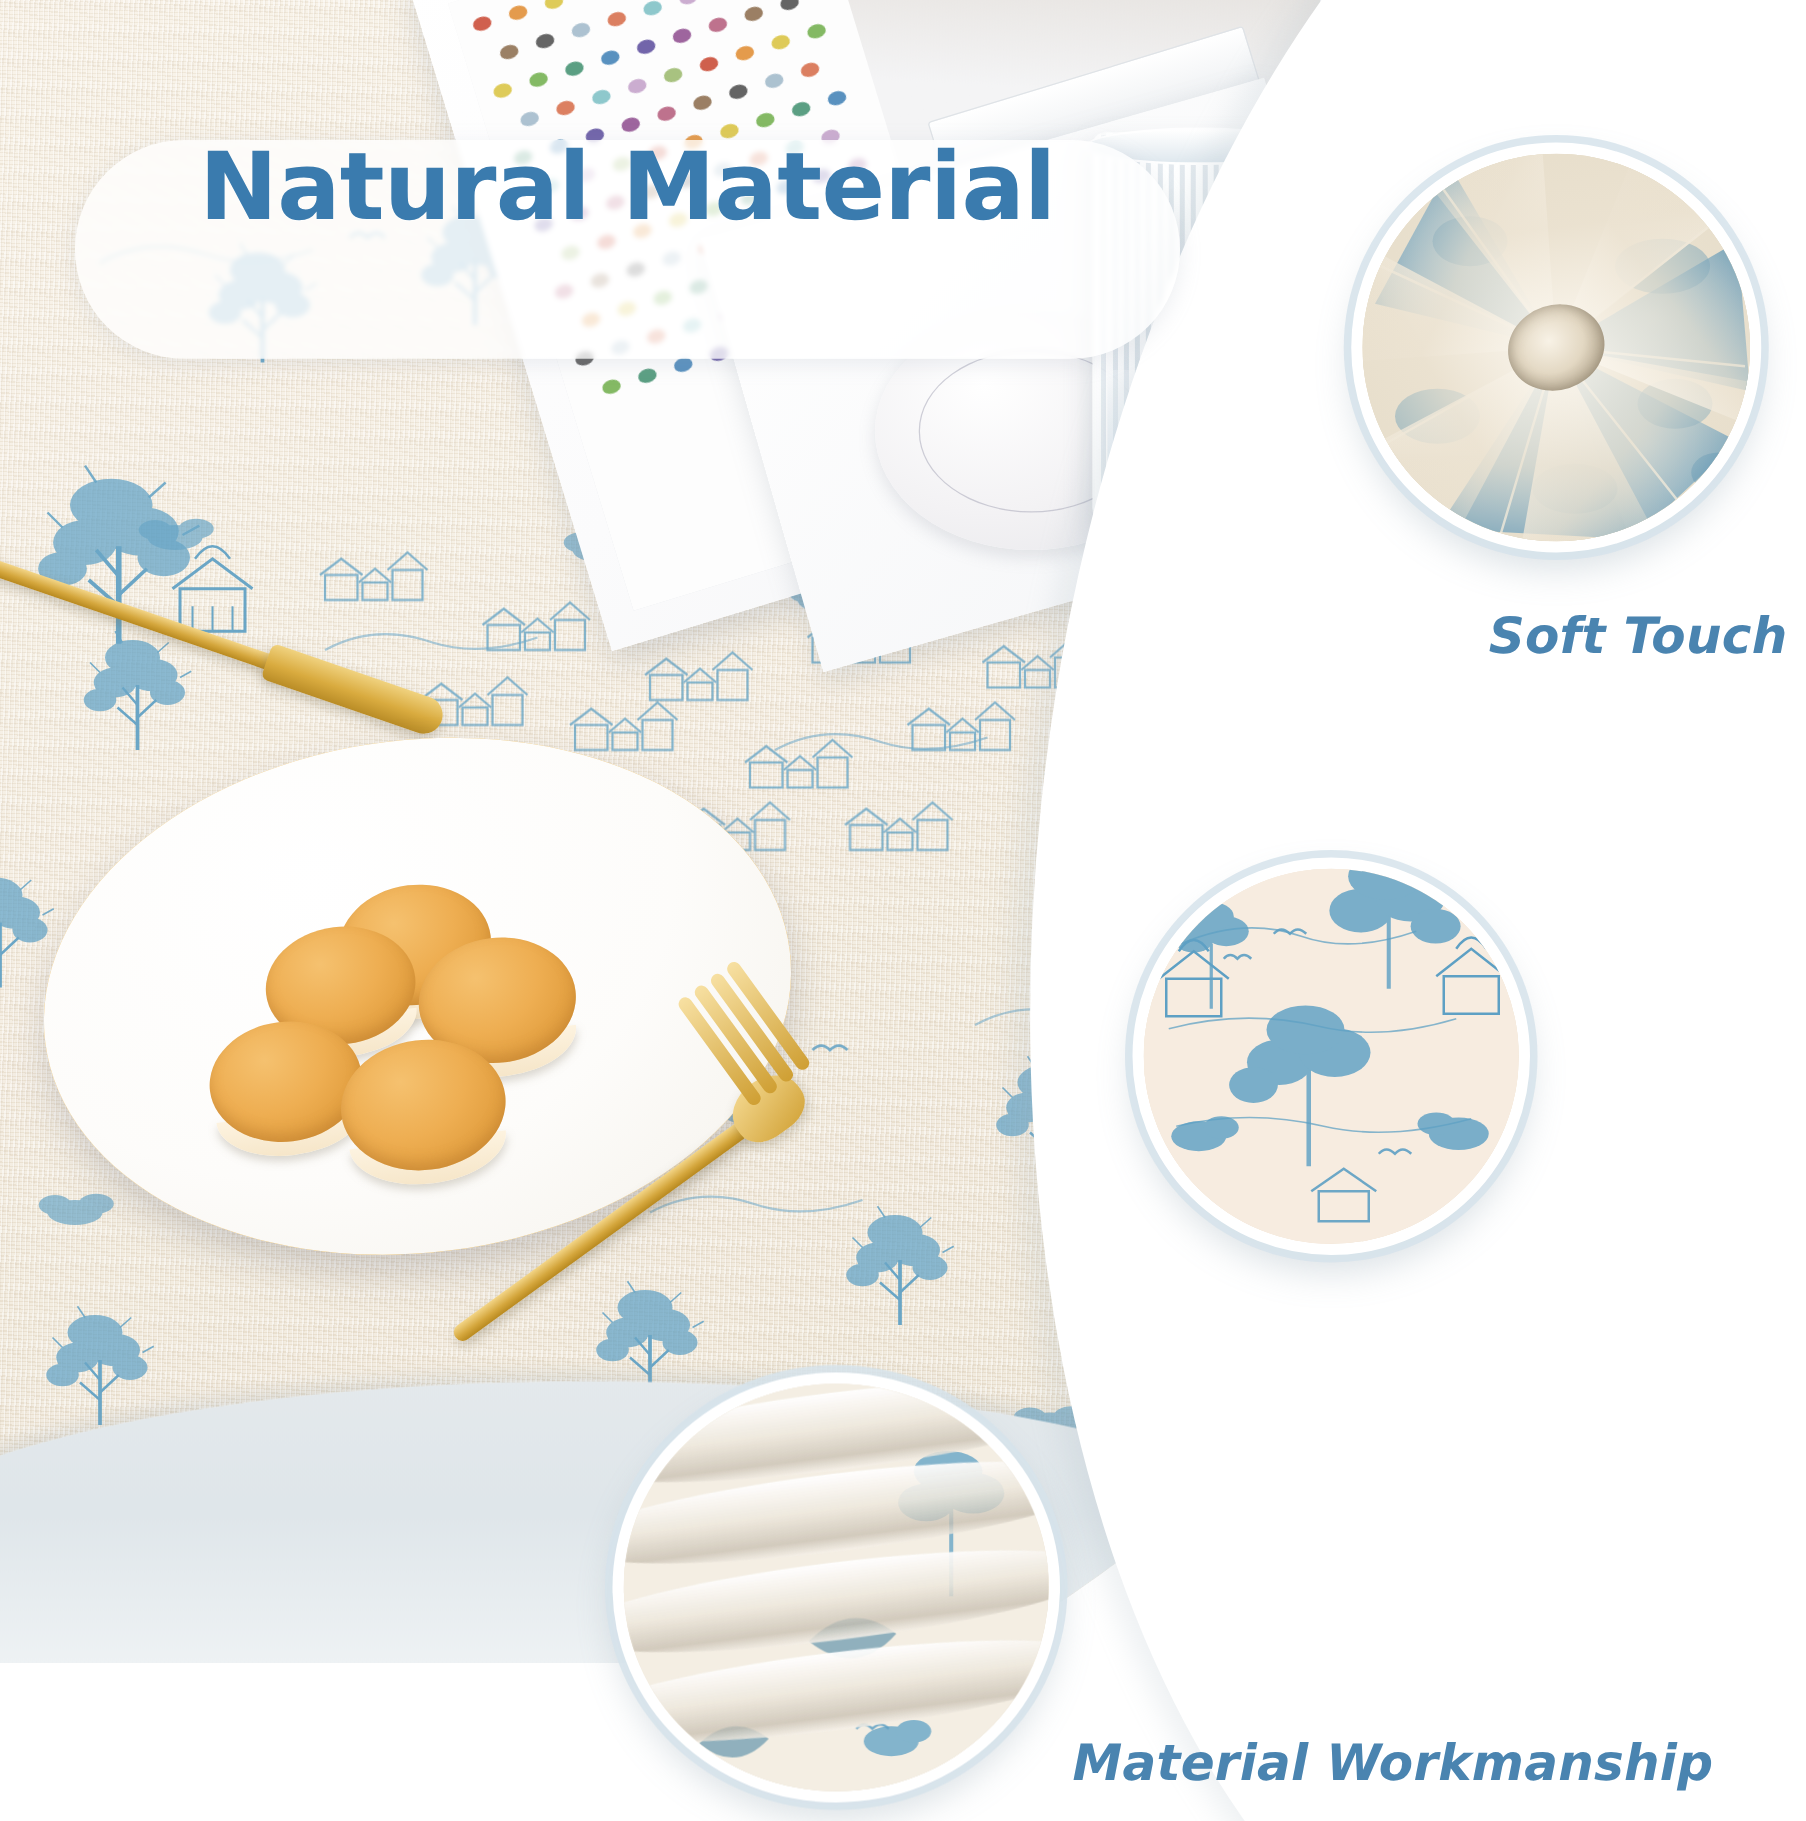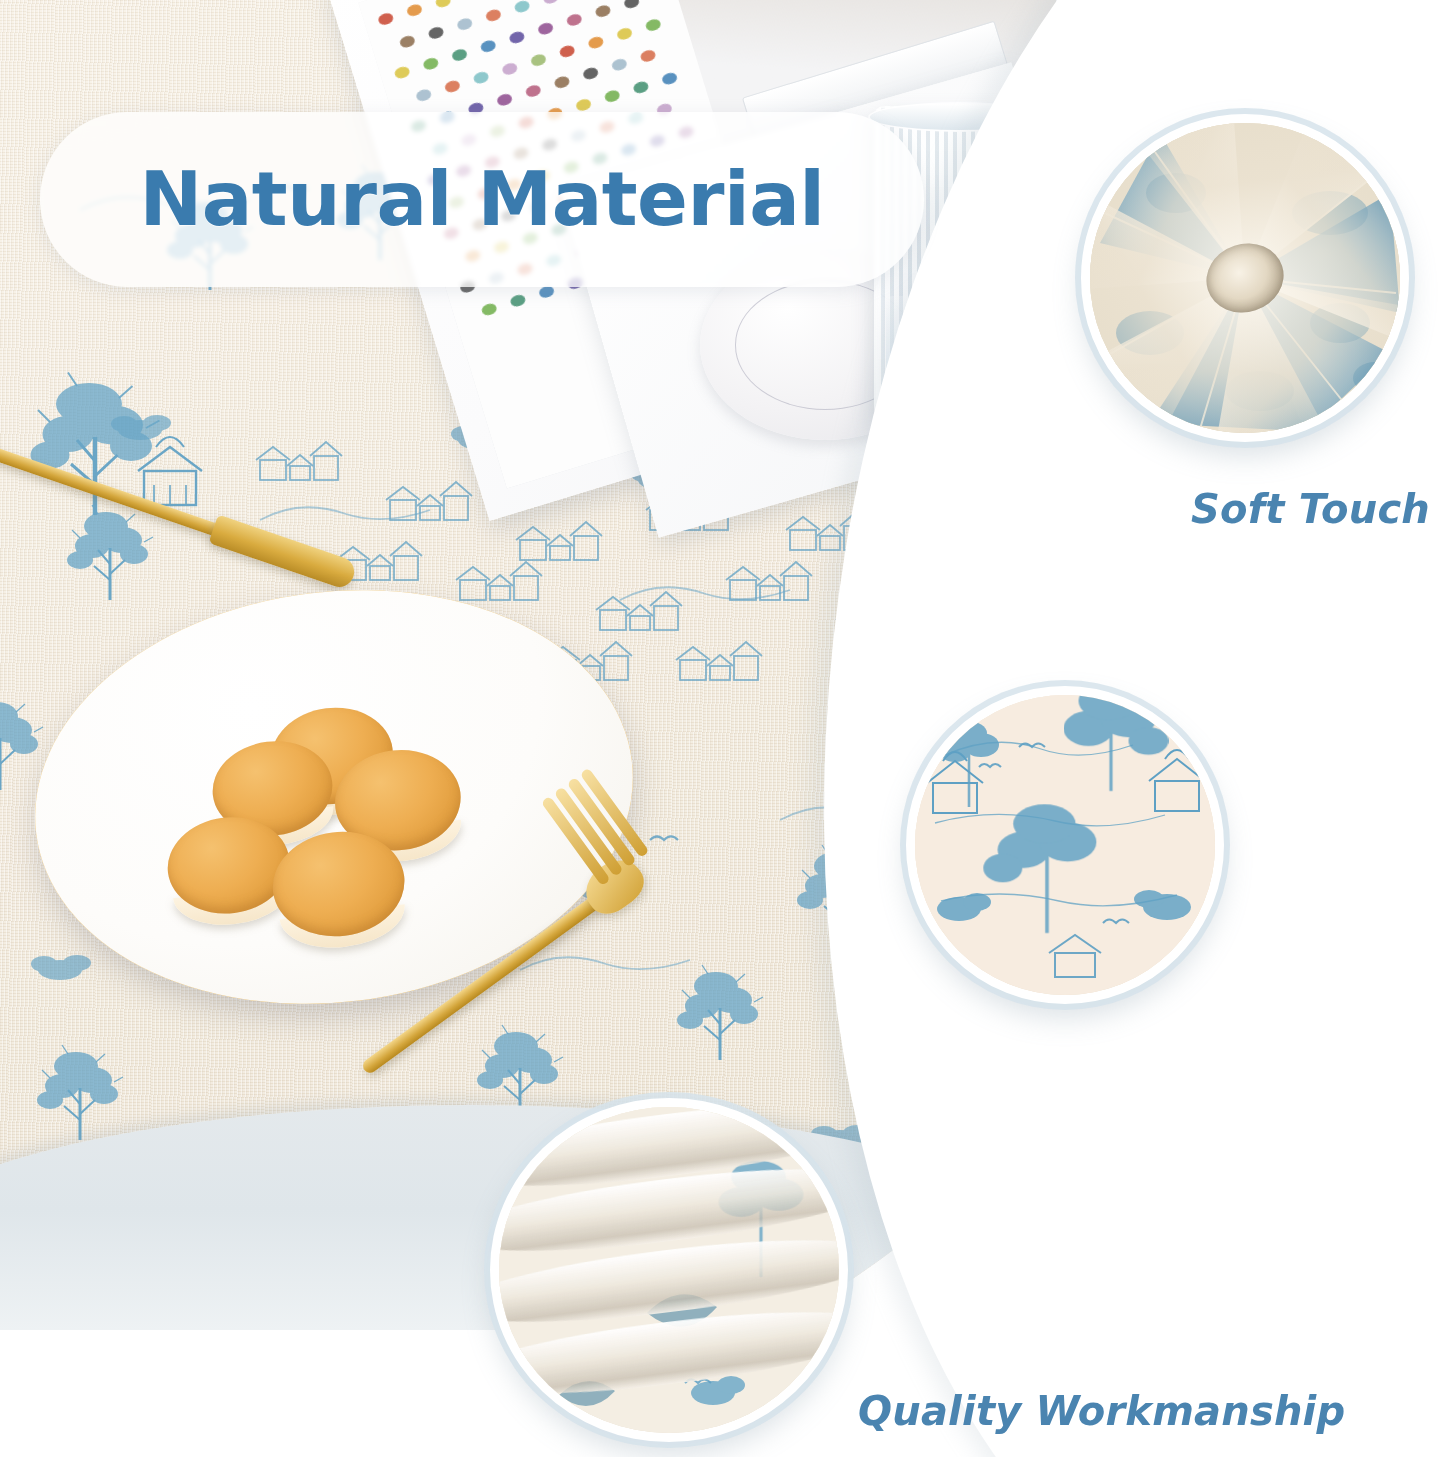--- a/index.html
+++ b/index.html
@@ -151,26 +151,26 @@
   
   .divider{
     position:absolute;left:830px;top:-250px;width:1100px;height:1900px;
     background:#ffffff;border-radius:50% 0 0 50%;
     transform:rotate(6deg);
     box-shadow:-14px 0 22px rgba(160,175,190,.18);
   }
 
   
   .banner{
-    position:absolute;left:40px;top:112px;width:884px;height:175px;
+    position:absolute;left:60px;top:112px;width:884px;height:175px;
     border-radius:88px;
     background:rgba(255,255,255,.78);
     backdrop-filter:blur(2px);
     box-shadow:0 4px 18px rgba(150,160,175,.18);
-    display:flex;align-items:center;justify-content:center;
+    display:flex;align-items:flex-start;justify-content:center;
   }
   .banner h1{
     margin:0;font-size:75px;line-height:1;letter-spacing:-.5px;
     font-weight:700;color:#3a7bae;
     font-family:"DejaVu Sans",sans-serif;
     text-shadow:0 1px 0 rgba(255,255,255,.6);
   }
 
   
   .callout{position:absolute;font-style:italic;}
@@ -651,16 +651,16 @@
             <path d="M148 206 q34 -34 70 -6 q-32 36 -70 6Z"></path>
             <path d="M60 288 q28 -26 56 -4 q-26 28 -56 4Z"></path>
           </g>
         </svg>
       </div>
       <div class="fold" style="top:2%;transform:rotate(-7deg);"></div>
       <div class="fold" style="top:22%;transform:rotate(-7deg);"></div>
       <div class="fold" style="top:44%;transform:rotate(-7deg);"></div>
       <div class="fold" style="top:66%;transform:rotate(-7deg);"></div>
     </div>
-    <div class="cap" style="left:368px;top:290px;">Quality Workmanship</div>
+    <div class="cap" style="left:368px;top:290px;">Material Workmanship</div>
   </div>
 
 </div>
 
 </body></html>

